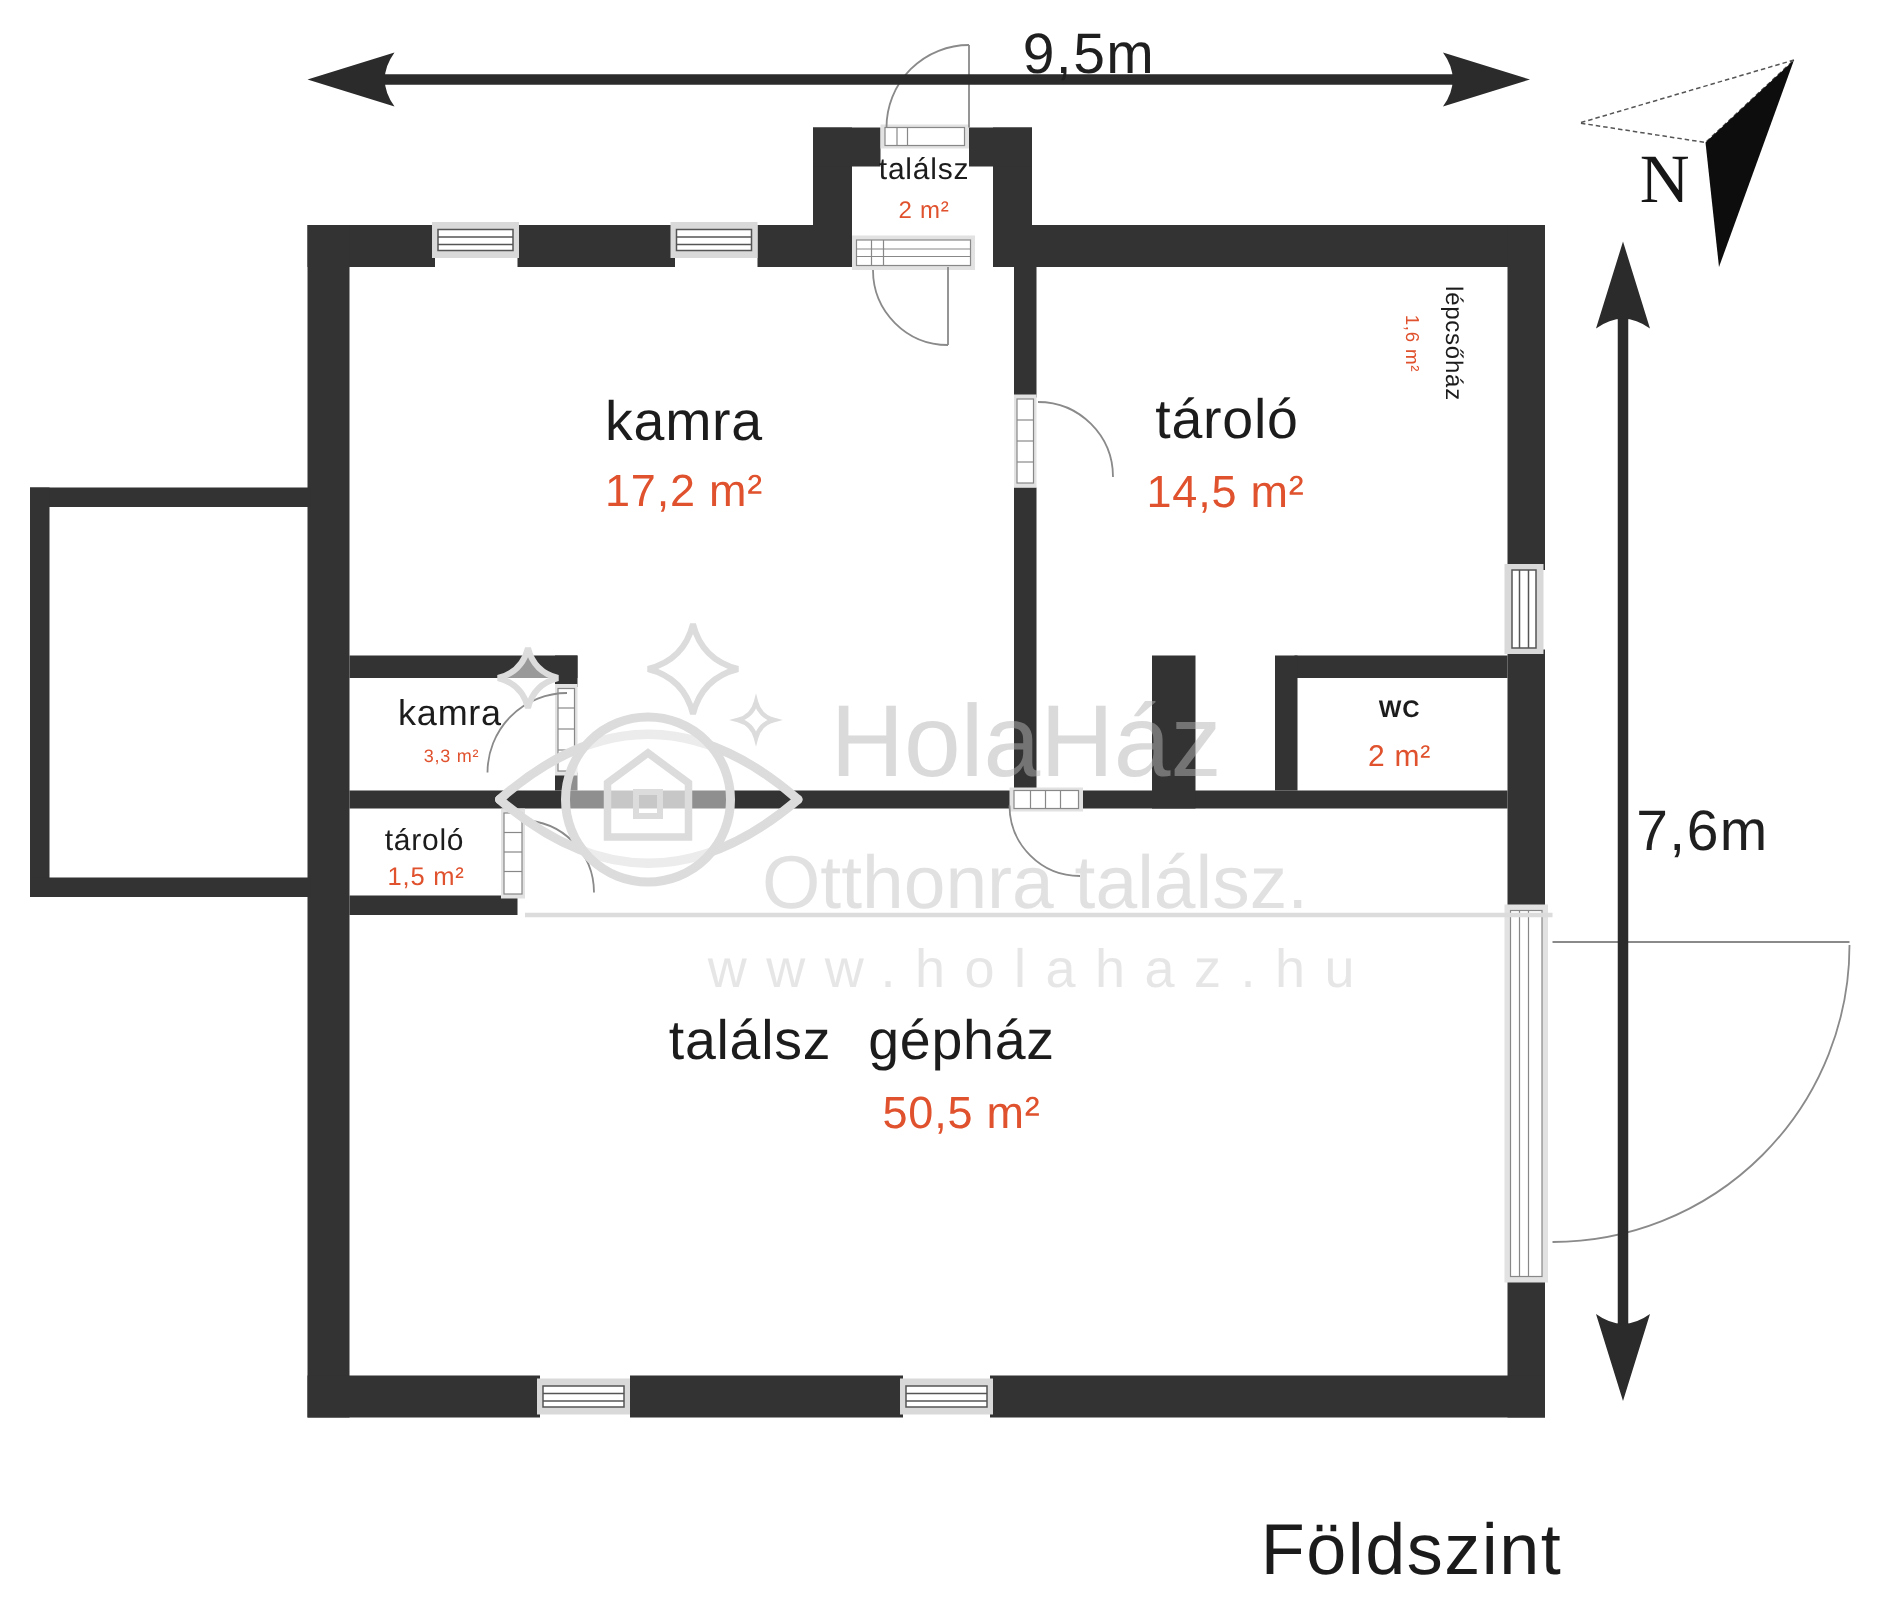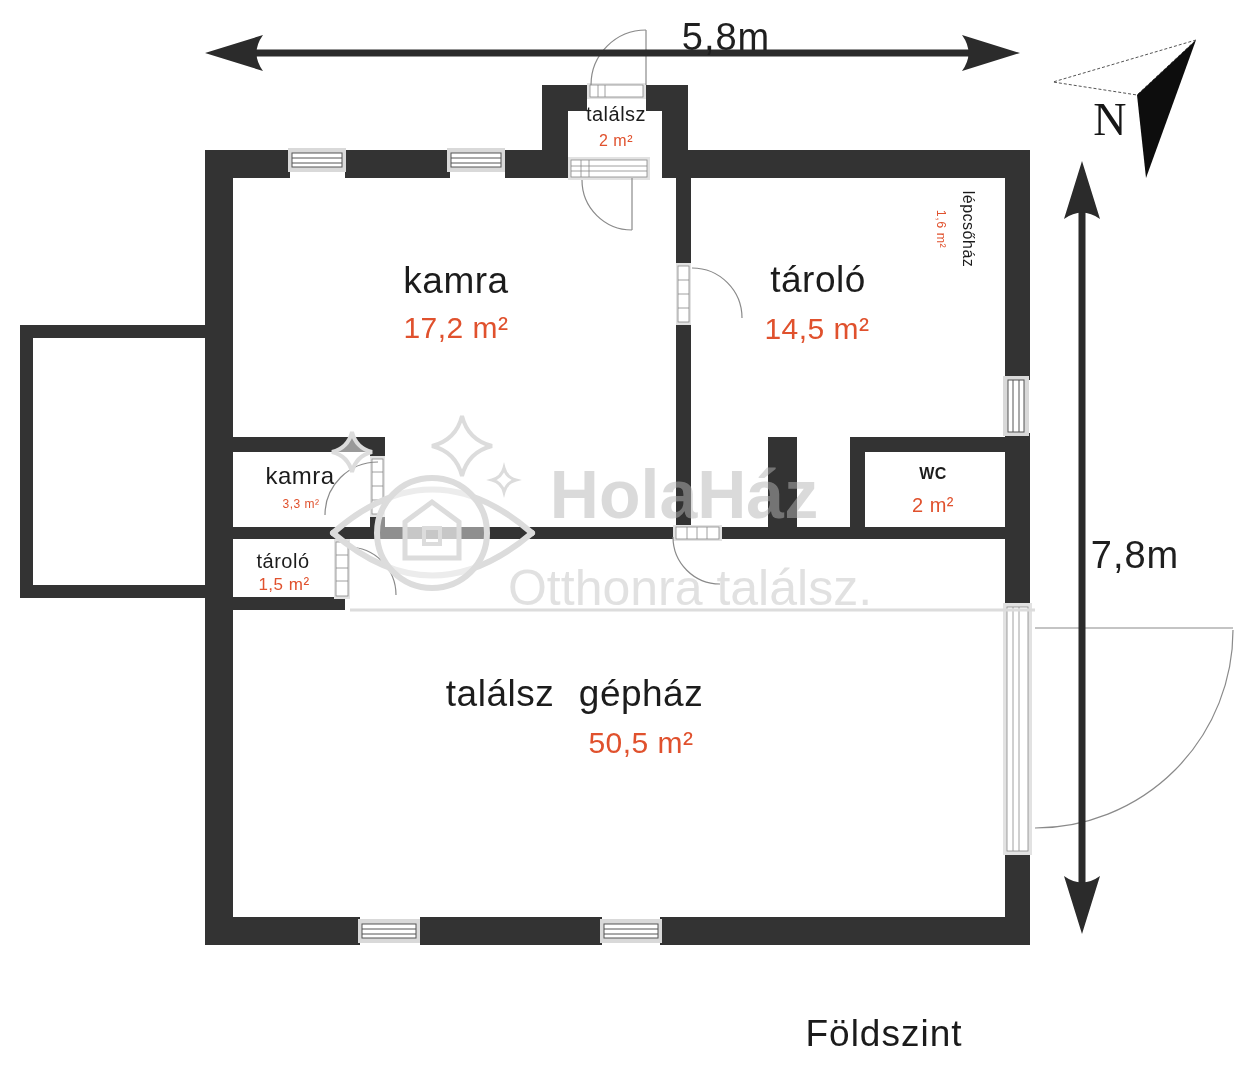--- a/index.html
+++ b/index.html
@@ -7,21 +7,21 @@
   #plan{position:relative;width:1252px;height:1080px;background:#fff;overflow:hidden;}
   .w{position:absolute;background:var(--wall,#333333);z-index:2;}
   svg.overlay{position:absolute;left:0;top:0;z-index:5;}
   .lbl{position:absolute;z-index:8;transform:translate(-50%,-50%);white-space:nowrap;
        color:var(--room_text,#1c1c1c);font-weight:500;letter-spacing:.5px;}
   .area{color:var(--area_text,#e0512d);}
   .rot{transform:translate(-50%,-50%) rotate(90deg);}
   .dim{font-weight:400;color:#1f1f1f;letter-spacing:1px;}
   .serifN{font-family:"Liberation Serif",serif;font-weight:400;color:#161616;}
   .wm{position:absolute;z-index:7;transform:translate(-50%,-50%);white-space:nowrap;
-      color:rgba(182,182,182,0.5);font-weight:700;}
+      color:rgba(182,182,182,0.5);font-weight:400;}
   .wm2{font-weight:400;color:rgba(188,188,188,0.45);}
   .wm3{font-weight:400;color:rgba(196,196,196,0.42);letter-spacing:13px;}
   .title{font-weight:500;color:#1b1b1b;letter-spacing:1px;}
 </style>
 </head>
 <body>
 
 <div id="plan">
 
   <i class="w" style="left:205px;top:150px;width:85px;height:28px"></i>
@@ -180,20 +180,21 @@
       <path d="M 405 558 L 405 522 L 432 502 L 459 522 L 459 558 Z" stroke-width="5" fill="rgba(255,255,255,0.5)"></path>
       <rect x="424" y="528" width="16" height="16" stroke-width="4"></rect>
       <path d="M 462 416 Q 468 440 492 446 Q 468 452 462 476 Q 456 452 432 446 Q 456 440 462 416 Z" stroke-width="4" fill="rgba(255,255,255,0.5)"></path>
       <path d="M 352 432 Q 356 448 372 452 Q 356 456 352 472 Q 348 456 332 452 Q 348 448 352 432 Z" stroke-width="4" fill="rgba(255,255,255,0.5)"></path>
       <path d="M 504 468 Q 506.5 477.5 516 480 Q 506.5 482.5 504 492 Q 501.5 482.5 492 480 Q 501.5 477.5 504 468 Z" stroke-width="3" fill="rgba(255,255,255,0.5)"></path>
     </g>
   </svg>
 
   <div class="wm" style="left:684px;top:494px;font-size:68px">HolaHáz</div>
   <div class="wm wm2" style="left:690px;top:588px;font-size:50px">Otthonra találsz.</div>
+  <div class="wm wm3" style="left:694px;top:646px;font-size:36px">www.holahaz.hu</div>
 
   <div class="lbl" style="left:616px;top:114px;font-size:20px">találsz</div>
   <div class="lbl area" style="left:616px;top:141px;font-size:16px">2 m²</div>
 
   <div class="lbl" style="left:456px;top:281px;font-size:37px">kamra</div>
   <div class="lbl area" style="left:456px;top:328px;font-size:30px">17,2 m²</div>
 
   <div class="lbl" style="left:818px;top:280px;font-size:37px">tároló</div>
   <div class="lbl area" style="left:817px;top:329px;font-size:30px">14,5 m²</div>
 
@@ -206,18 +207,18 @@
   <div class="lbl" style="left:933px;top:474px;font-size:16px;font-weight:700">WC</div>
   <div class="lbl area" style="left:933px;top:505px;font-size:20px">2 m²</div>
 
   <div class="lbl" style="left:283px;top:561px;font-size:20px">tároló</div>
   <div class="lbl area" style="left:284px;top:585px;font-size:17px">1,5 m²</div>
 
   <div class="lbl" style="left:500px;top:694px;font-size:37px">találsz</div>
   <div class="lbl" style="left:641px;top:694px;font-size:37px">gépház</div>
   <div class="lbl area" style="left:641px;top:743px;font-size:30px">50,5 m²</div>
 
-  <div class="lbl dim" style="left:726px;top:37px;font-size:38px">5,8m</div>
-  <div class="lbl dim" style="left:1135px;top:555px;font-size:38px">7,8m</div>
+  <div class="lbl dim" style="left:726px;top:37px;font-size:38px">9,5m</div>
+  <div class="lbl dim" style="left:1135px;top:555px;font-size:38px">7,6m</div>
   <div class="lbl serifN" style="left:1110px;top:119px;font-size:46px">N</div>
-  <div class="lbl title" style="left:884px;top:1034px;font-size:37px">Földszint</div>
+  <div class="lbl title" style="left:941px;top:1034px;font-size:48px">Földszint</div>
 
 </div>
 
 </body></html>

